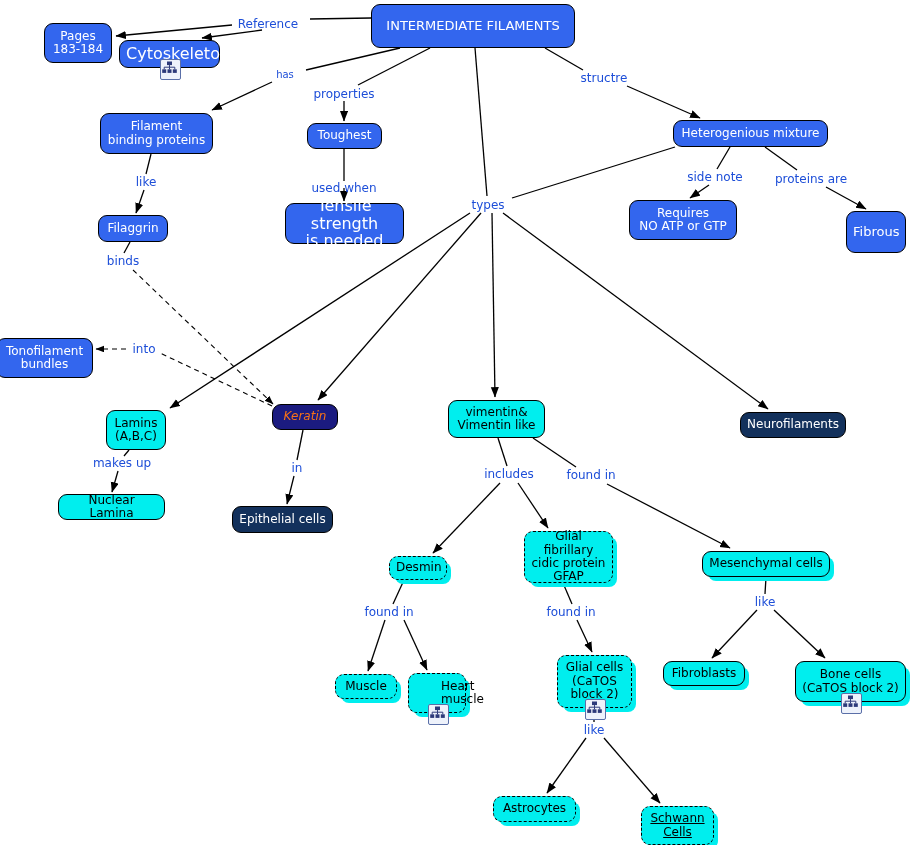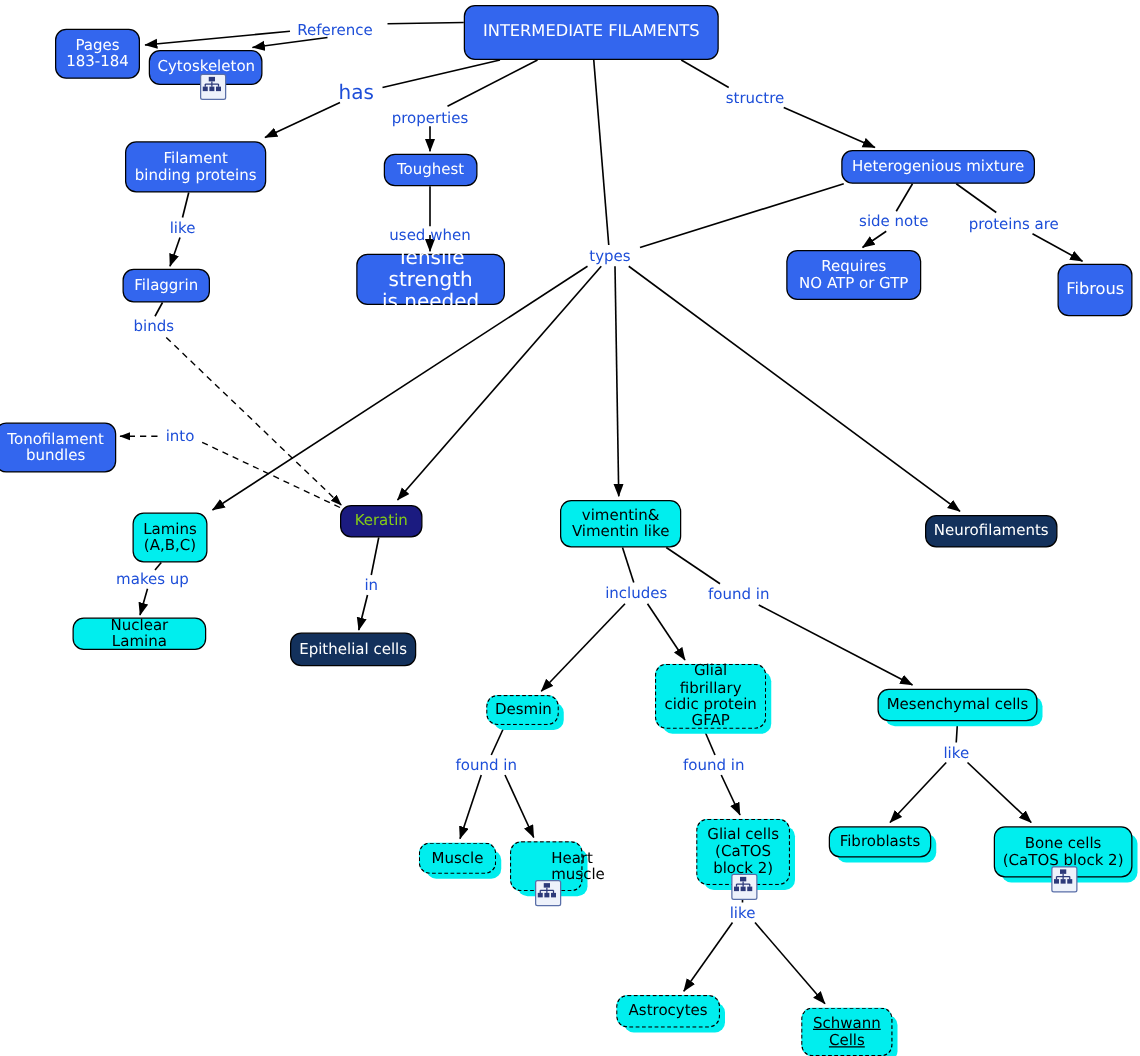--- a/index.html
+++ b/index.html
@@ -35,21 +35,21 @@
     line-height: 1.12;
     white-space: pre-line;
     padding: 2px 6px;
     z-index: 3;
   }
   .node .lbl { display: block; width: 100%; }
   
   .t-blue   { background: #3366EE; color: #ffffff; }
   .t-cyan   { background: #00EEEE; color: #000000; }
   .t-navy   { background: #13315C; color: #ffffff; }
-  .t-midnight { background: #1B1B80; color: #84cc16; }
+  .t-midnight { background: #1B1B80; color: #f97316; font-style: italic; }
   
   .b-dashed { border-style: dashed; border-width: 1.6px; }
   
   .sh-cyan  { box-shadow: 5px 5px 0 -1px #00EEEE; }
   
   .elabel {
     position: absolute;
     color: #1d4ed8;
     background: transparent;
     white-space: nowrap;
@@ -127,21 +127,21 @@
         <line x1="774" y1="610" x2="825" y2="658" stroke="#000000" stroke-width="1.3" marker-end="url(#arrowEnd)"></line>
         <line x1="594" y1="712" x2="594" y2="722" stroke="#000000" stroke-width="1.3"></line>
         <line x1="586" y1="738" x2="547" y2="793" stroke="#000000" stroke-width="1.3" marker-end="url(#arrowEnd)"></line>
         <line x1="604" y1="738" x2="660" y2="803" stroke="#000000" stroke-width="1.3" marker-end="url(#arrowEnd)"></line>
       </g>
   </svg>
   <div id="node-layer">
       <div class="node t-blue" style="left: 371px; top: 4px; width: 204px; height: 44px; font-size: 13px;"><span class="lbl">INTERMEDIATE FILAMENTS</span></div>
       <div class="node t-blue" style="left: 44px; top: 23px; width: 68px; height: 40px; font-size: 12px;"><span class="lbl">Pages
 183-184</span></div>
-      <div class="node t-blue" style="left: 119px; top: 40px; width: 91px; height: 28px; font-size: 12px;"><span class="lbl">Cytoskeleton</span></div>
+      <div class="node t-blue" style="left: 119px; top: 40px; width: 101px; height: 28px; font-size: 16px;"><span class="lbl">Cytoskeleton</span></div>
       <span class="glyph" style="left: 160px; top: 59px;">
         <svg width="17" height="17" viewBox="0 0 17 17" xmlns="http://www.w3.org/2000/svg">
           <rect x="6" y="1.5" width="5" height="3.6" fill="#2d3a7a"></rect>
           <path d="M8.5 5.1 V7.2 M3.2 7.2 H13.8 M3.2 7.2 V9.3 M8.5 7.2 V9.3 M13.8 7.2 V9.3" stroke="#2d3a7a" stroke-width="1" fill="none"></path>
           <rect x="1.2" y="9.3" width="4" height="3.6" fill="#2d3a7a"></rect>
           <rect x="6.5" y="9.3" width="4" height="3.6" fill="#2d3a7a"></rect>
           <rect x="11.8" y="9.3" width="4" height="3.6" fill="#2d3a7a"></rect>
         </svg>
       </span>
       <div class="node t-blue" style="left: 100px; top: 113px; width: 113px; height: 41px; font-size: 12px;"><span class="lbl">Filament
@@ -204,21 +204,21 @@
           <rect x="6.5" y="9.3" width="4" height="3.6" fill="#2d3a7a"></rect>
           <rect x="11.8" y="9.3" width="4" height="3.6" fill="#2d3a7a"></rect>
         </svg>
       </span>
       <div class="node t-cyan b-dashed sh-cyan" style="left: 493px; top: 796px; width: 83px; height: 26px; font-size: 12px;"><span class="lbl">Astrocytes</span></div>
       <div class="node t-cyan b-dashed sh-cyan" style="left: 641px; top: 806px; width: 73px; height: 39px; font-size: 12px; text-decoration: underline;"><span class="lbl">Schwann
 Cells</span></div>
     </div>
   <div id="label-layer">
       <span class="elabel" style="left: 268px; top: 24px; font-size: 12px;">Reference</span>
-      <span class="elabel" style="left: 285px; top: 74px; font-size: 16px;">has</span>
+      <span class="elabel" style="left: 285px; top: 74px; font-size: 10px;">has</span>
       <span class="elabel" style="left: 344px; top: 94px; font-size: 12px;">properties</span>
       <span class="elabel" style="left: 604px; top: 78px; font-size: 12px;">structre</span>
       <span class="elabel" style="left: 146px; top: 182px; font-size: 12px;">like</span>
       <span class="elabel" style="left: 344px; top: 188px; font-size: 12px;">used when</span>
       <span class="elabel" style="left: 488px; top: 205px; font-size: 12px;">types</span>
       <span class="elabel" style="left: 715px; top: 177px; font-size: 12px;">side note</span>
       <span class="elabel" style="left: 811px; top: 179px; font-size: 12px;">proteins are</span>
       <span class="elabel" style="left: 123px; top: 261px; font-size: 12px;">binds</span>
       <span class="elabel" style="left: 144px; top: 349px; font-size: 12px;">into</span>
       <span class="elabel" style="left: 122px; top: 463px; font-size: 12px;">makes up</span>

